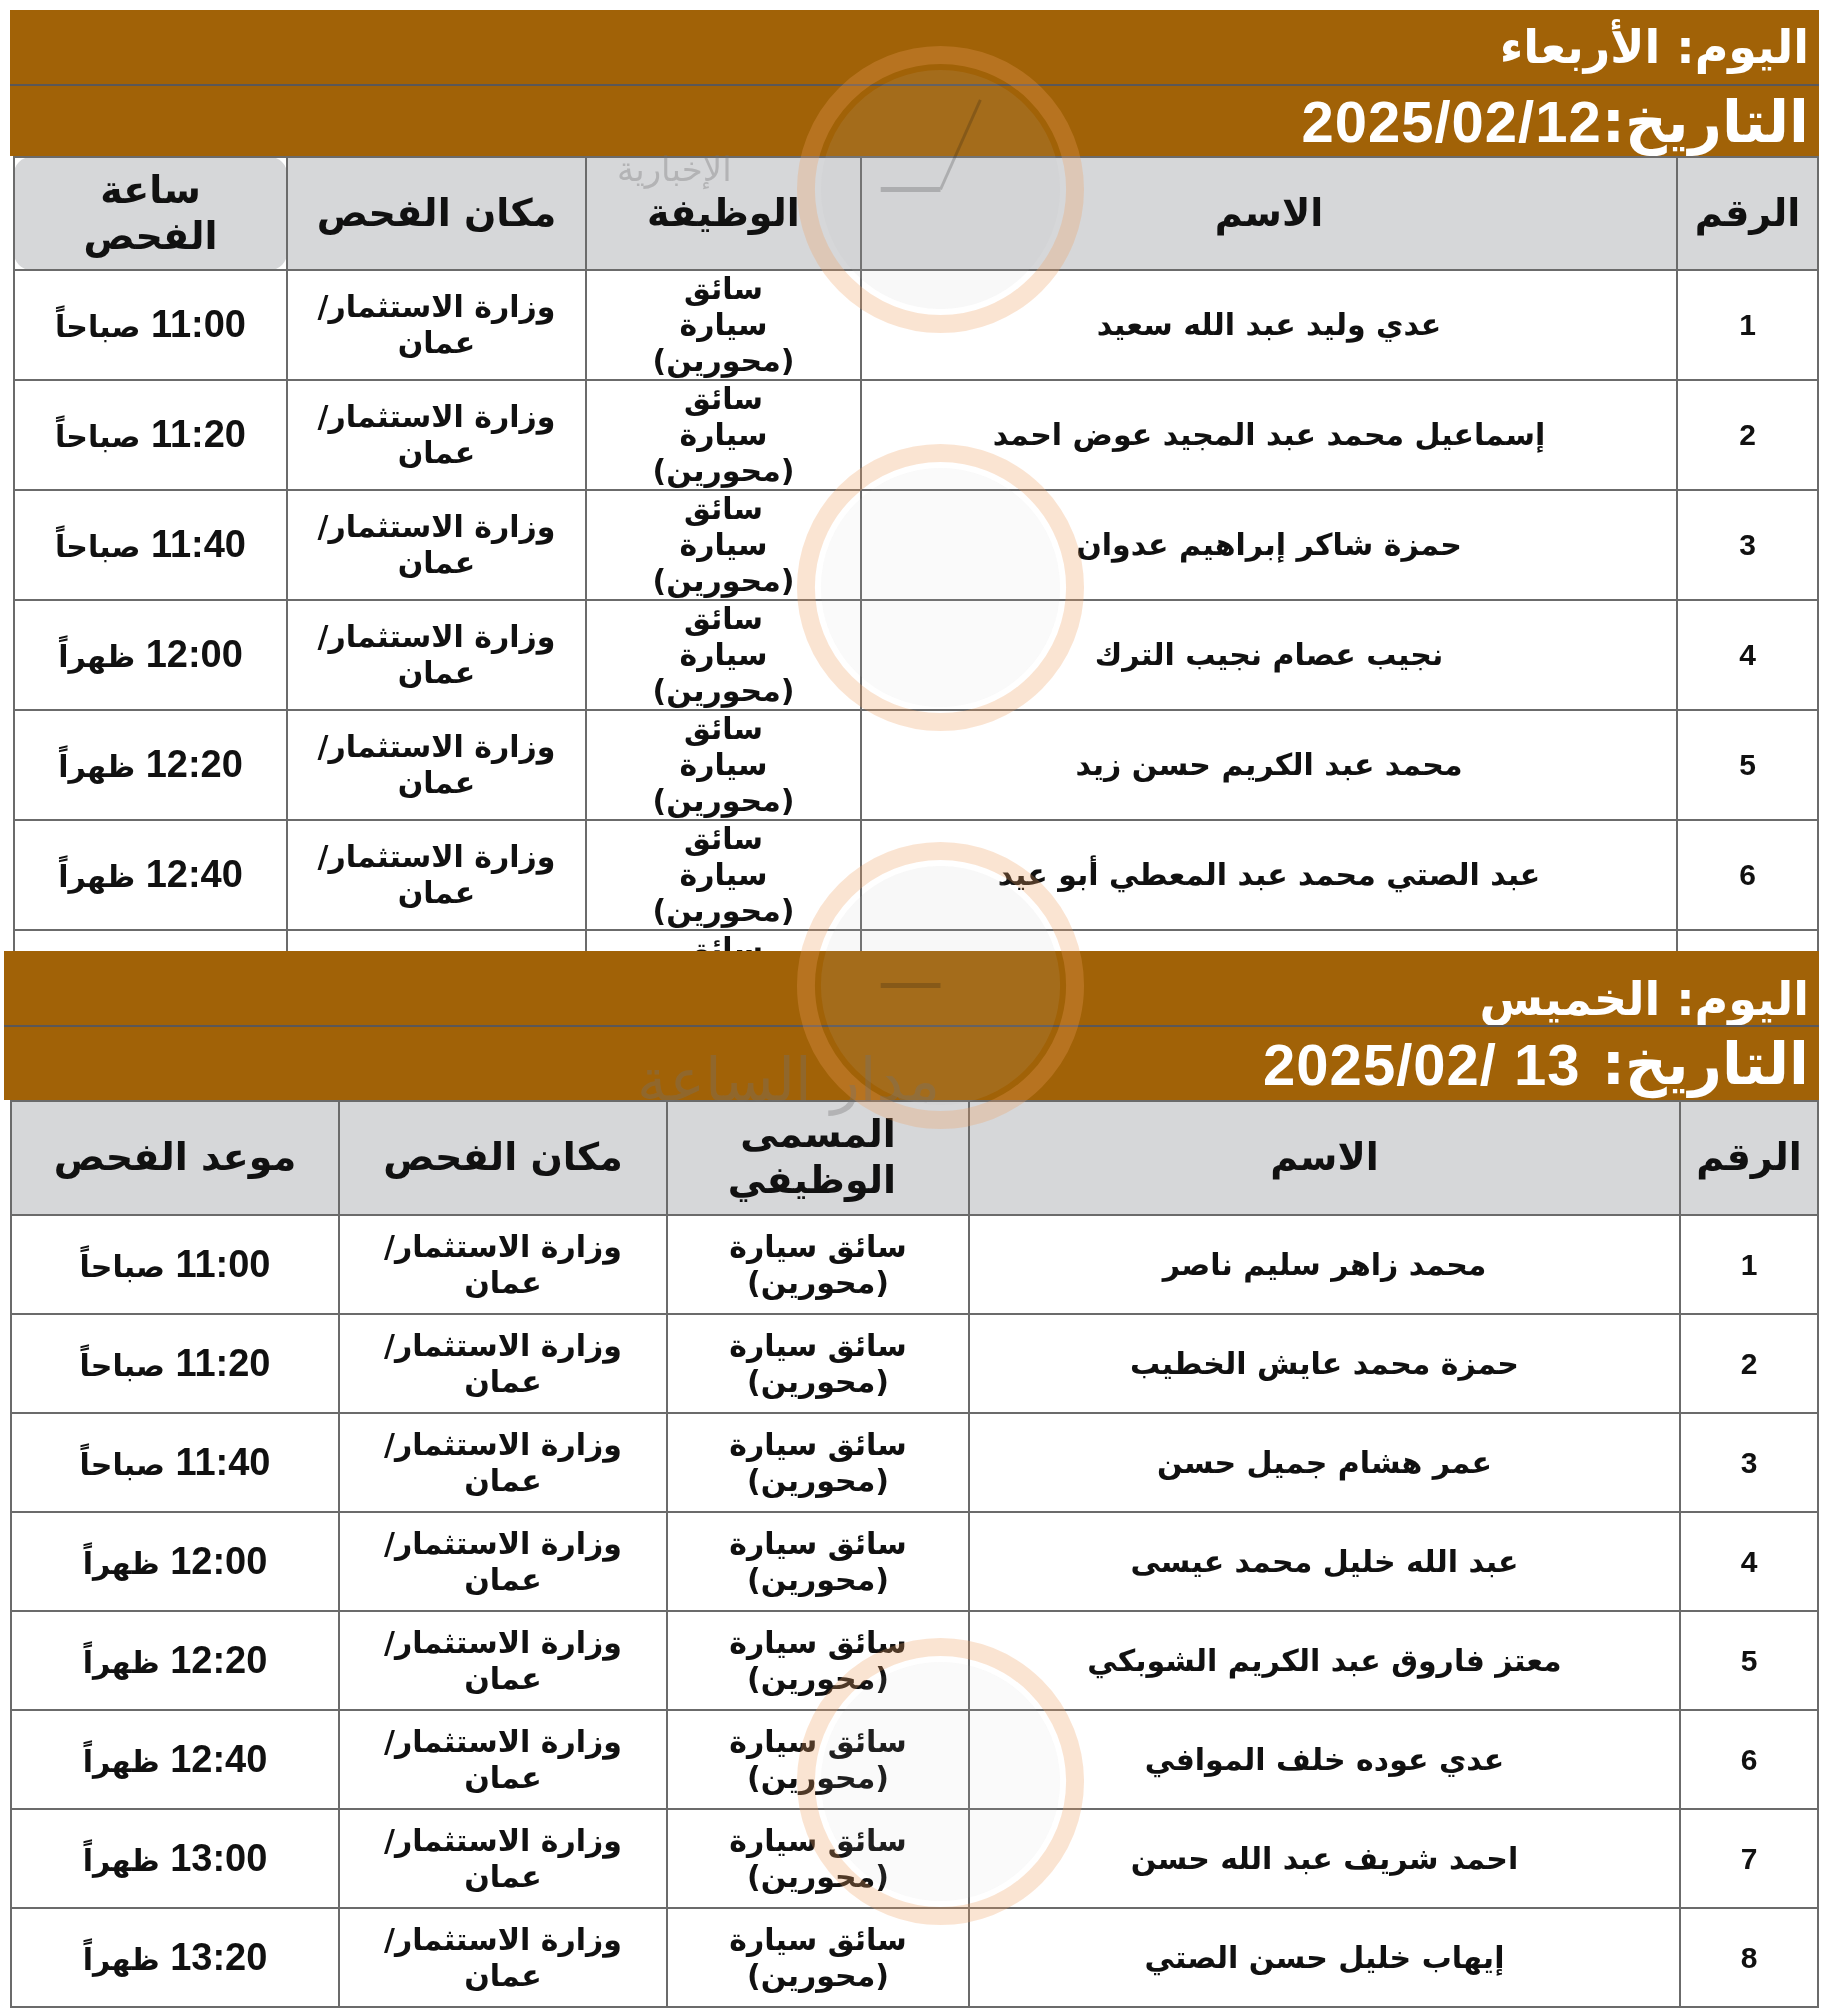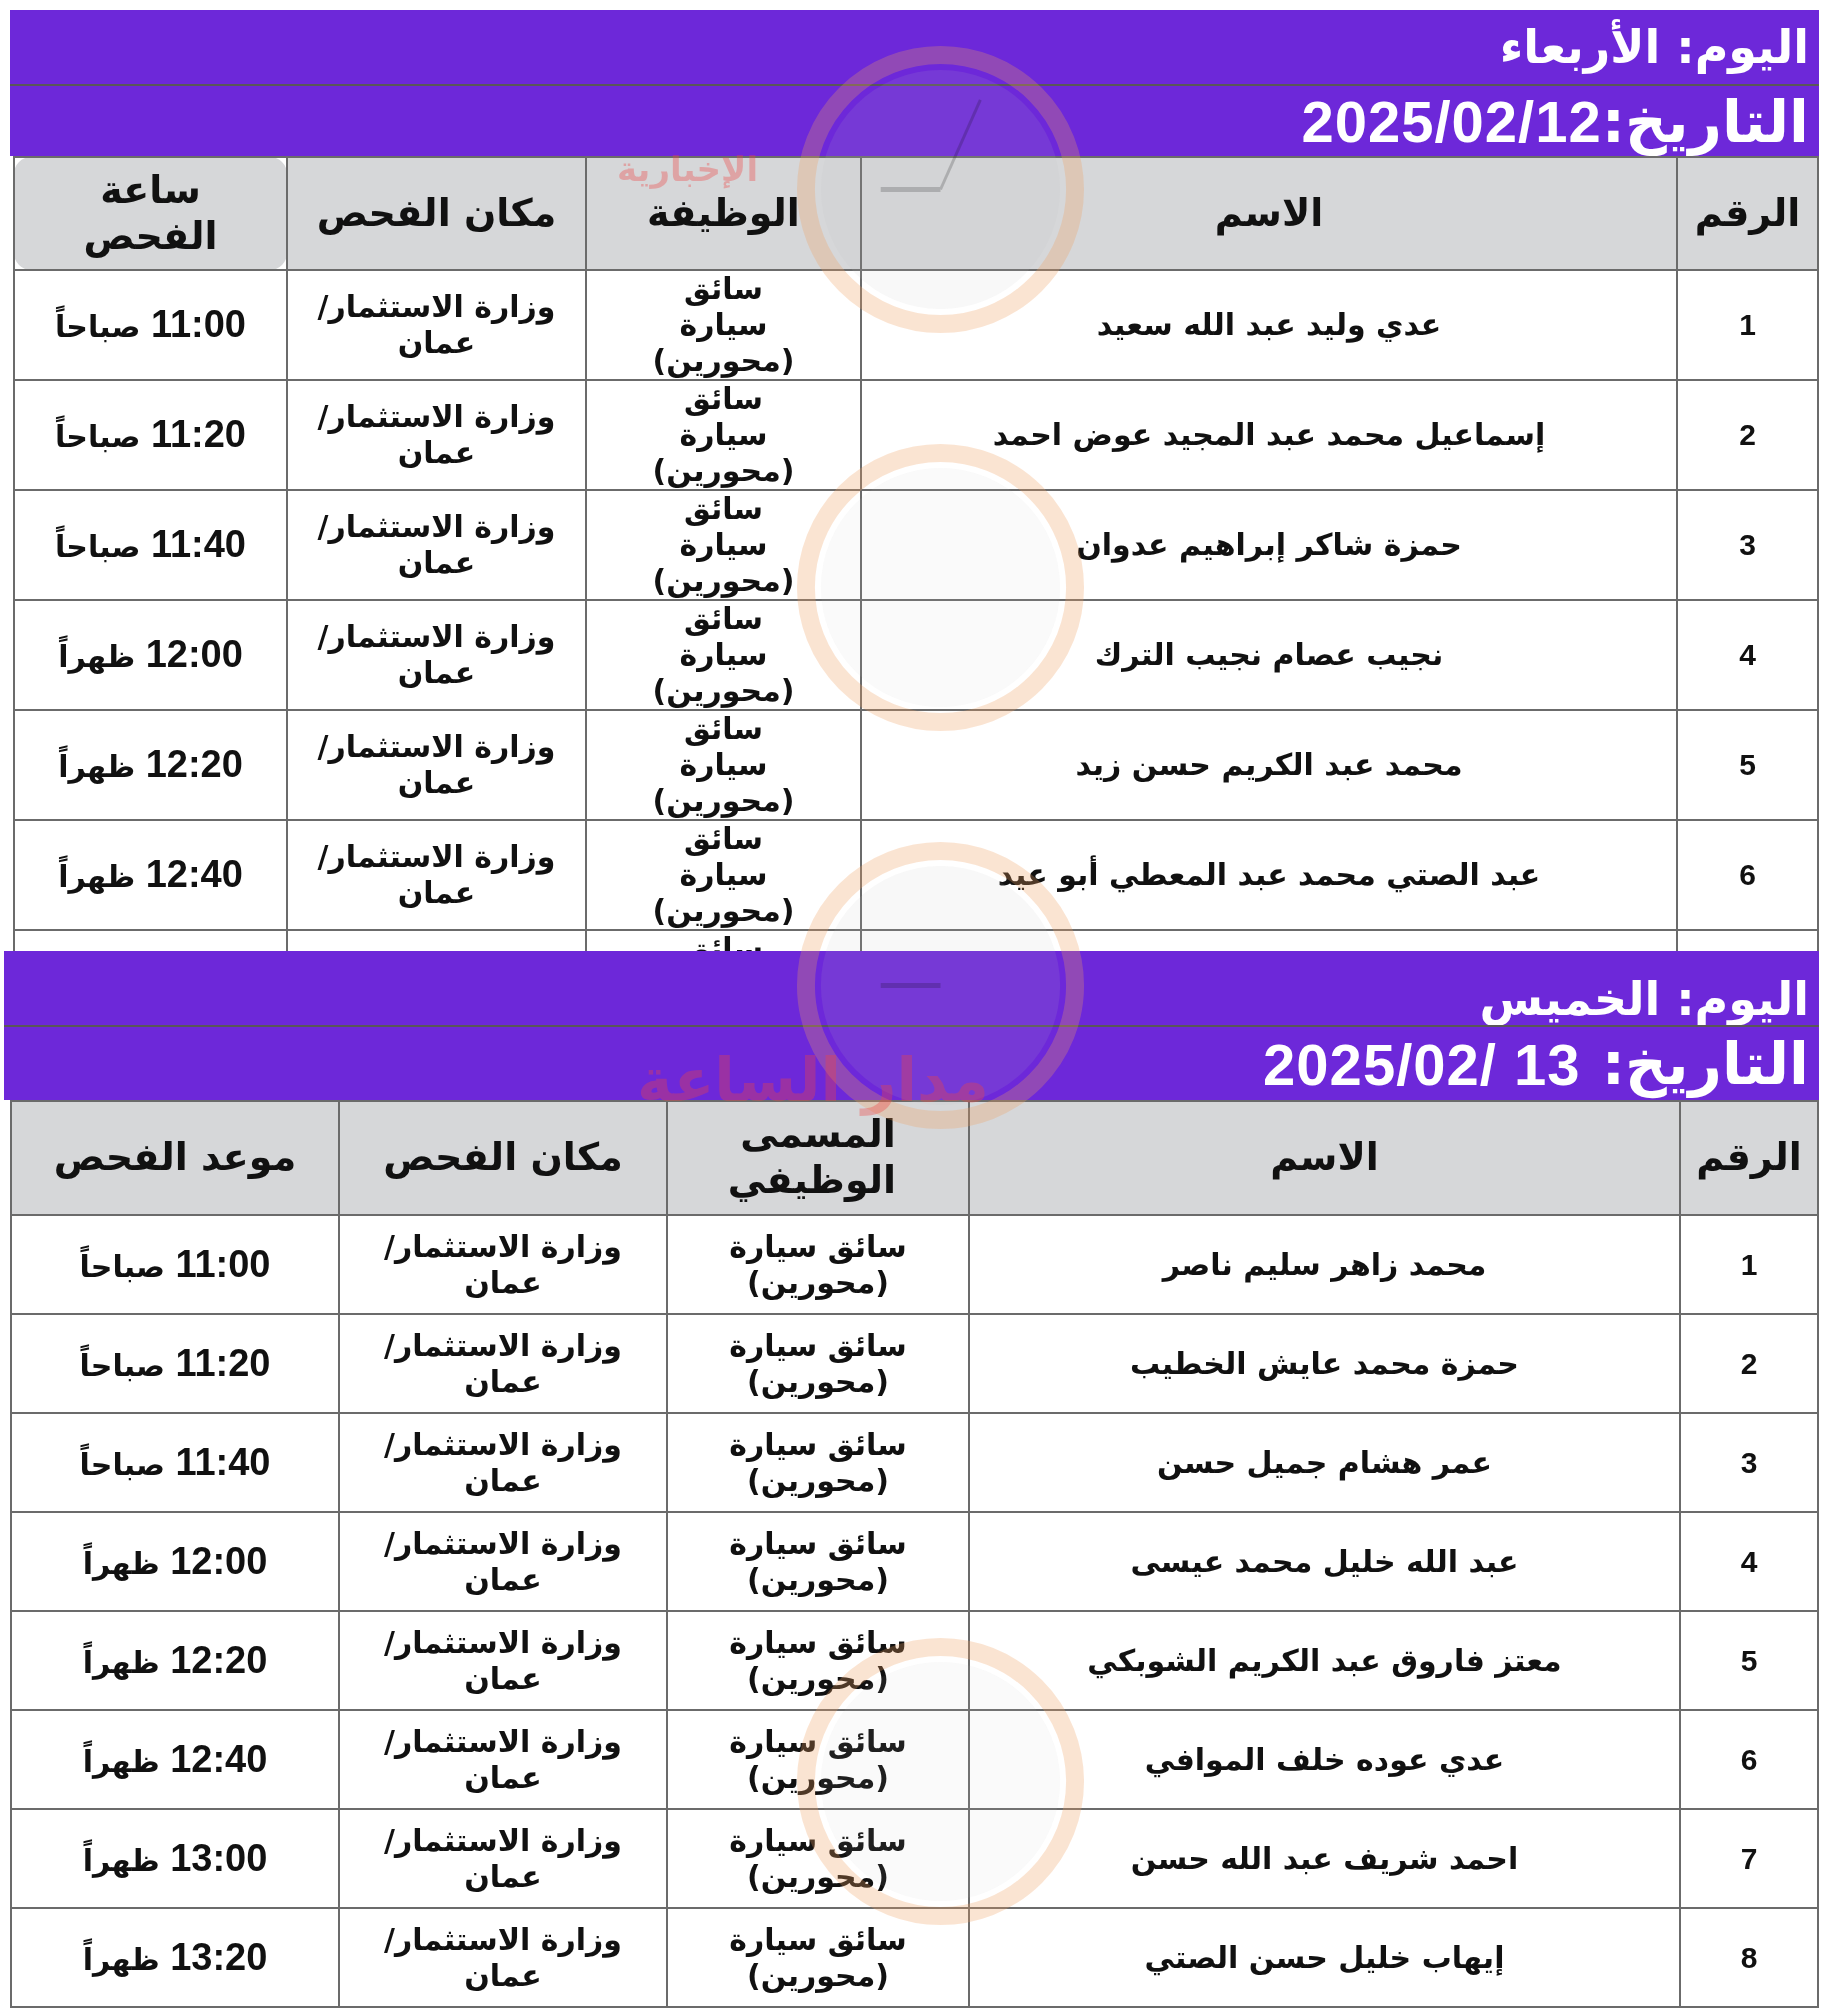--- a/index.html
+++ b/index.html
@@ -1,40 +1,40 @@
 <!DOCTYPE html>
 <html lang="ar" dir="rtl"><head>
 <meta charset="utf-8">
 <style>
   html, body { margin:0; padding:0; background:#ffffff; }
   body { width:1823px; height:2012px; position:relative; overflow:hidden;
          font-family:"DejaVu Sans", "Liberation Sans", sans-serif; color:#111; }
-  .band { position:absolute; left:10px; width:1809px; background:#6d28d9; color:#fff; }
+  .band { position:absolute; left:10px; width:1809px; background:#a16207; color:#fff; }
   .band .line { position:absolute; left:0; right:0; display:flex; align-items:center;
                 justify-content:flex-start; padding-right:10px; box-sizing:border-box;
                 font-weight:bold; white-space:nowrap; }
   .band .divider { position:absolute; left:0; right:0; height:2px; background:#5a5758; }
   .band .day { font-size:46px; }
   .band .date { font-size:58px; letter-spacing:1px; }
   .date .num { font-family:"Liberation Sans", sans-serif; direction:ltr; unicode-bidi:isolate; }
 
   table.sched { position:absolute; border-collapse:collapse; table-layout:fixed; direction:rtl; }
   table.sched th, table.sched td { border:2px solid #6b6b6b; text-align:center; vertical-align:middle;
                                    padding:0 6px; box-sizing:border-box; }
   table.sched th { background:#d6d7d9; font-weight:bold; font-size:38px; line-height:1.2; }
   table.sched td { font-size:30px; font-weight:bold; line-height:1.2; }
   td.num-cell { font-family:"Liberation Sans", sans-serif; font-size:34px; }
   td.name-cell { font-size:36px; }
   td.time-cell { font-size:32px; white-space:nowrap;border-radius:22px; }
   td.time-cell .t { font-family:"Liberation Sans", sans-serif; font-size:38px; }
   td.job-cell, td.place-cell { font-weight:normal; font-size:30px; }
 
   .watermark { position:absolute; pointer-events:none; opacity:0.28; }
-  .wm-text { position:absolute; pointer-events:none; color:#ef4444; opacity:0.35;
-             font-weight:bold; font-size:60px; }
+  .wm-text { position:absolute; pointer-events:none; color:#737373; opacity:0.35;
+             font-weight:normal; font-size:60px; }
 </style>
 </head>
 <body>
 
 <div class="band" style="top:10px;height:146px;">
   <div class="line day" style="top:0;height:74px;">اليوم: الأربعاء</div>
   <div class="divider" style="top:74px;"></div>
   <div class="line date" style="top:76px;height:71px;">
     <span>التاريخ:</span>
       <span class="num">2025/02/12</span>

